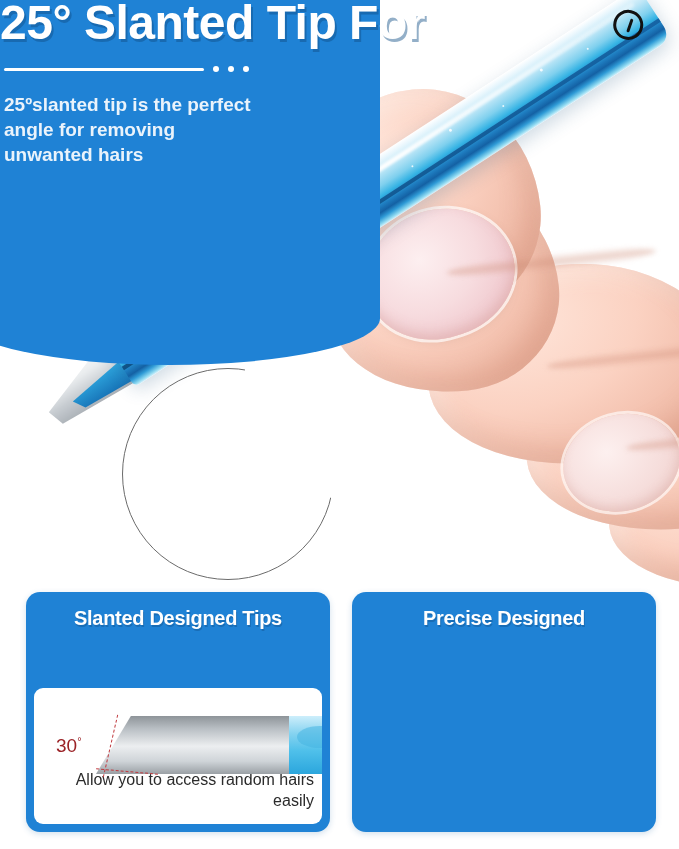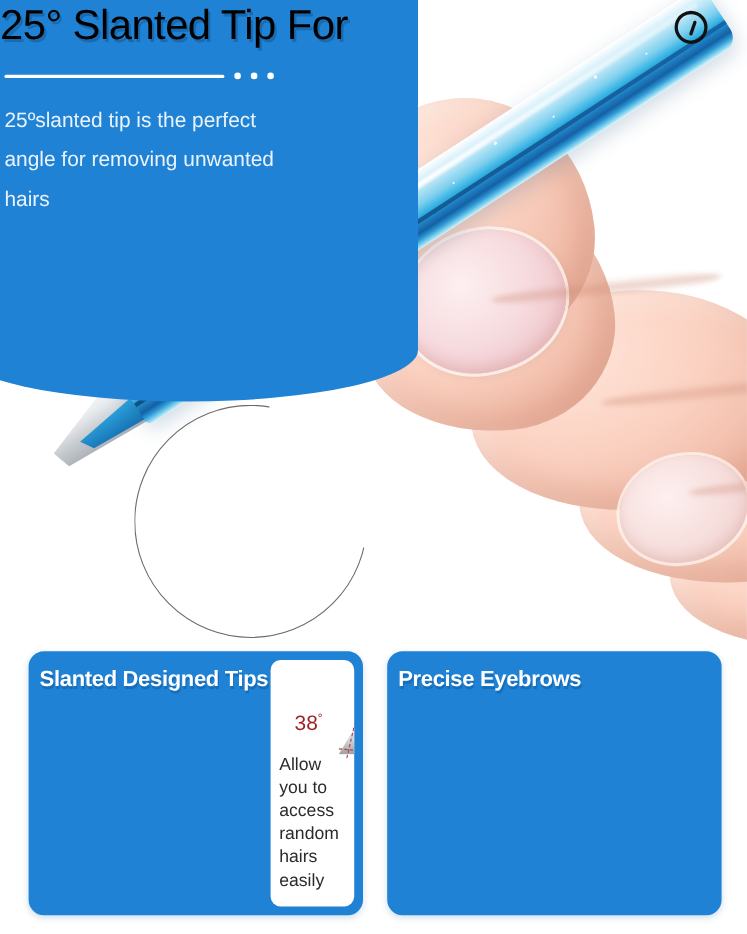--- a/index.html
+++ b/index.html
@@ -129,61 +129,62 @@
   
   .hero-panel {
     position:absolute; left:-40px; top:-60px;
     width:420px; height:425px; z-index:20;
     background:var(--brand,#1f82d5);
     border-radius:0 0 100% 100% / 0 0 22% 22%;
   }
   .hero-inner { position:absolute; left:40px; top:60px; width:340px; }
 
   .headline {
-    color:#000000;
-    font-size:38px; line-height:46px; font-weight:400;
+    color:#ffffff;
+    font-size:48px; line-height:46px; font-weight:700;
     letter-spacing:-.5px;
     text-shadow:2px 3px 0 rgba(16,78,134,.45);
     width:430px;
   }
   .divider-row { display:flex; align-items:center; gap:9px; margin:20px 0 0 4px; }
   .divider-line { width:200px; height:3px; background:#ffffff; border-radius:2px; }
   .dot { width:6px; height:6px; border-radius:50%; background:#ffffff; }
   .subcopy {
     margin-top:20px; margin-left:4px;
-    color:#eaf3fb; font-size:19px; line-height:36px; font-weight:400;
+    color:#eaf3fb; font-size:19px; line-height:25px; font-weight:700;
     width:250px;
   }
 
   
   .cards {
     position:absolute; left:26px; top:592px;
     width:630px; height:240px; z-index:30;
     display:flex; gap:22px;
   }
   .card {
     flex:1; background:var(--brand,#1f82d5);
     border-radius:14px; padding:8px;
-    display:flex; flex-direction:row;
+    display:flex; flex-direction:column;
     box-shadow:0 2px 6px rgba(30,100,160,.2);
+    gap:48px;
   }
   .card-title {
     color:#ffffff; font-weight:700; font-size:20px;
     text-align:center; padding:7px 2px 10px;
     text-shadow:1px 2px 0 rgba(16,78,134,.4);
     letter-spacing:-.3px;
   }
   .card-body {
     flex:1; background:#ffffff; border-radius:9px;
     position:relative; overflow:hidden;
     display:flex; flex-direction:column; justify-content:flex-end;
   }
   .card-caption {
     color:#2b2b2b; font-size:16px; line-height:21px;
-    text-align:left; padding:0 8px 13px;
+    text-align:right; padding:0 8px 13px;
   }
   .card-art { position:absolute; left:0; right:0; top:0; height:118px; }
 
   
   .blade-l {
     position:absolute; left:62px; top:28px; width:205px; height:58px;
     background:linear-gradient(180deg,#8e9499 0%, #b9bfc4 22%, #eceef0 52%, #cfd4d8 78%, #9aa0a5 100%);
     clip-path:polygon(17% 0%, 100% 0%, 100% 100%, 0% 100%);
   }
   .blade-l-blue {
@@ -304,24 +305,24 @@
         <div class="card-art">
           <div class="blade-l"></div>
           <div class="blade-l-blue">
             
             
             
             
           </div>
           <div class="dash-v"></div>
           <div class="dash-h"></div>
-          <div class="ang-label"><span>38</span><sup>°</sup></div>
+          <div class="ang-label"><span>30</span><sup>°</sup></div>
         </div>
         <div class="card-caption">Allow you to access random hairs easily</div>
       </div>
     </div>
 
     <div class="card">
-      <div class="card-title">Precise Eyebrows</div>
+      <div class="card-title">Precise Designed</div>
     </div>
 
   </div>
 </div>
 
 </body></html>

